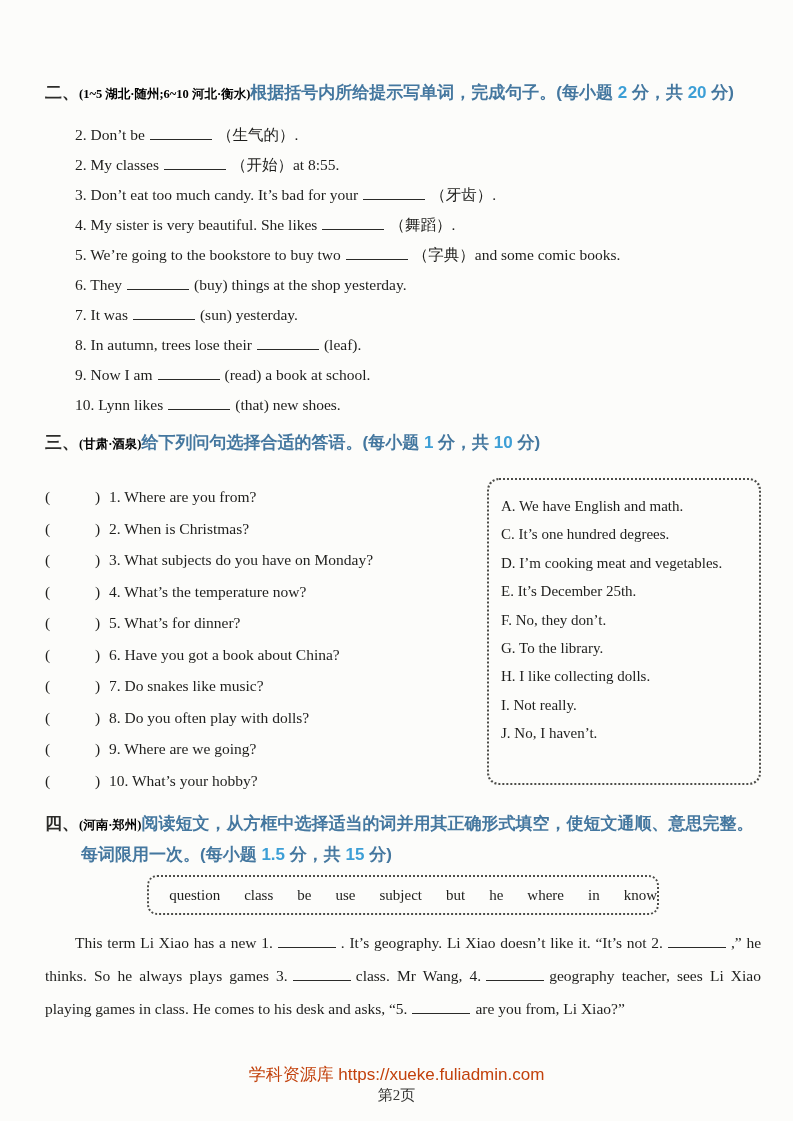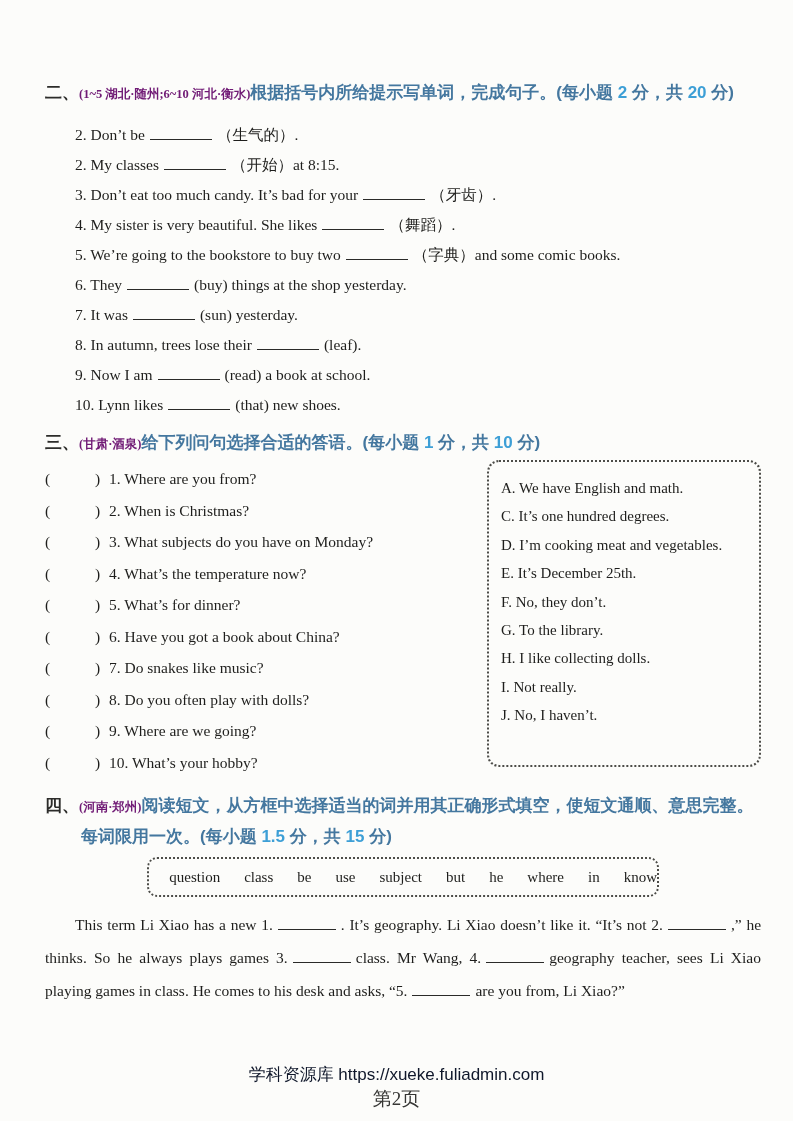--- a/index.html
+++ b/index.html
@@ -16,40 +16,40 @@
   
   .sec-header{
     font-family:"Liberation Sans","DejaVu Sans",sans-serif;
     font-size:17px;line-height:29px;font-weight:600;
     padding-left:36px;text-indent:-36px;
     color:#2c2c2a;
   }
   .sec-num{color:#2c2c2a;}
   .sec-source{
     font-family:"Liberation Serif","DejaVu Serif",serif;
-    font-size:12.5px;font-weight:600;color:#701a75;
+    font-size:12.5px;font-weight:600;color:#000000;
   }
   .sec-instr{color:#44779f;}
   .score{color:#44779f;text-align:right;}
   .score .num{color:#3d9fd6;}
   
   .items{margin-top:11px;padding-left:30px;}
   .item{
     font-family:"Liberation Serif","DejaVu Serif",serif;
     font-size:15.5px;line-height:30px;color:#1e1e1c;
     white-space:nowrap;
   }
   .blank{
     display:inline-block;width:62px;height:14px;
     border-bottom:1.3px solid #2a2a28;
     margin:0 5px;vertical-align:baseline;
   }
   
   .sec3-header{margin-top:8px;}
-  .sec3-body{display:flex;margin-top:4px;}
+  .sec3-body{display:flex;margin-top:22px;}
   .q-col{flex:1;padding-left:0;}
   .q-row{
     font-family:"Liberation Serif","DejaVu Serif",serif;
     font-size:15.5px;line-height:31.5px;color:#1e1e1c;
     white-space:nowrap;
   }
   .p-open{display:inline-block;width:10px;}
   .p-gap{display:inline-block;width:40px;}
   .p-close{display:inline-block;width:14px;}
   .ans-box{
@@ -83,41 +83,41 @@
     font-size:15.5px;line-height:33px;color:#1e1e1c;
     text-align:justify;
     text-indent:30px;
   }
   .pblank{width:58px;}
   
   .footer-watermark{
     position:absolute;left:0;right:0;top:1063px;
     text-align:center;
     font-family:"Liberation Sans","DejaVu Sans",sans-serif;
-    font-size:17px;color:#0f172a;
+    font-size:17px;color:#c2410c;
   }
   .footer-page{
     position:absolute;left:0;right:0;top:1086px;
     text-align:center;
     font-family:"Liberation Serif","DejaVu Serif",serif;
-    font-size:19px;color:#363634;
+    font-size:15px;color:#363634;
   }
 </style>
 </head>
 <body>
 
 <div class="page">
 
   <div class="sec-header">
     <span class="sec-num">二、</span><span class="sec-source">(1~5 湖北·随州;6~10 河北·衡水)</span><span class="sec-instr">根据括号内所给提示写单词，完成句子。</span><span class="score"><span>(每小题 </span><span class="num">2</span><span> 分，共 </span><span class="num">20</span><span> 分)</span></span>
   </div>
 
   <div class="items">
     <div class="item"><span>2. Don’t be</span><span class="blank"></span><span>（生气的）.</span></div>
-    <div class="item"><span>2. My classes</span><span class="blank"></span><span>（开始）at 8:15.</span></div>
+    <div class="item"><span>2. My classes</span><span class="blank"></span><span>（开始）at 8:55.</span></div>
     <div class="item"><span>3. Don’t eat too much candy. It’s bad for your</span><span class="blank"></span><span>（牙齿）.</span></div>
     <div class="item"><span>4. My sister is very beautiful. She likes</span><span class="blank"></span><span>（舞蹈）.</span></div>
     <div class="item"><span>5. We’re going to the bookstore to buy two</span><span class="blank"></span><span>（字典）and some comic books.</span></div>
     <div class="item"><span>6. They</span><span class="blank"></span><span>(buy) things at the shop yesterday.</span></div>
     <div class="item"><span>7. It was</span><span class="blank"></span><span>(sun) yesterday.</span></div>
     <div class="item"><span>8. In autumn, trees lose their</span><span class="blank"></span><span>(leaf).</span></div>
     <div class="item"><span>9. Now I am</span><span class="blank"></span><span>(read) a book at school.</span></div>
     <div class="item"><span>10. Lynn likes</span><span class="blank"></span><span>(that) new shoes.</span></div>
   </div>
 

